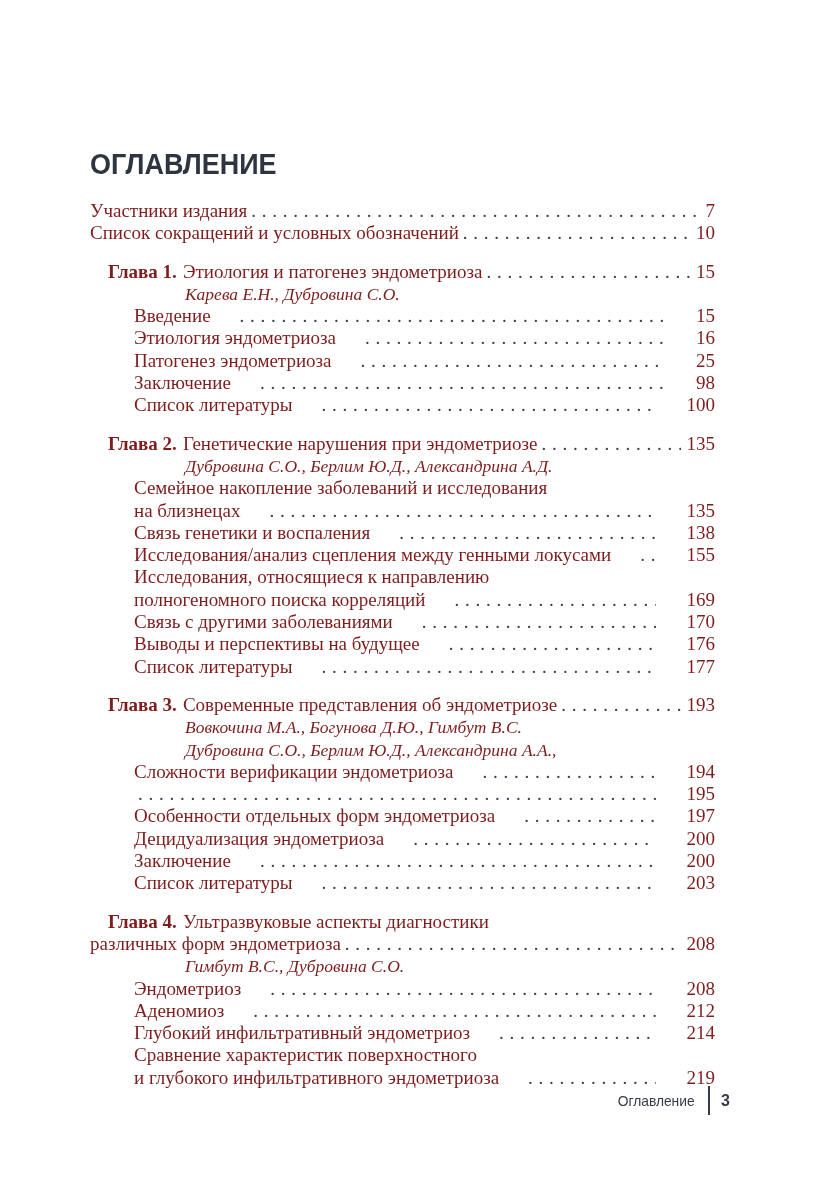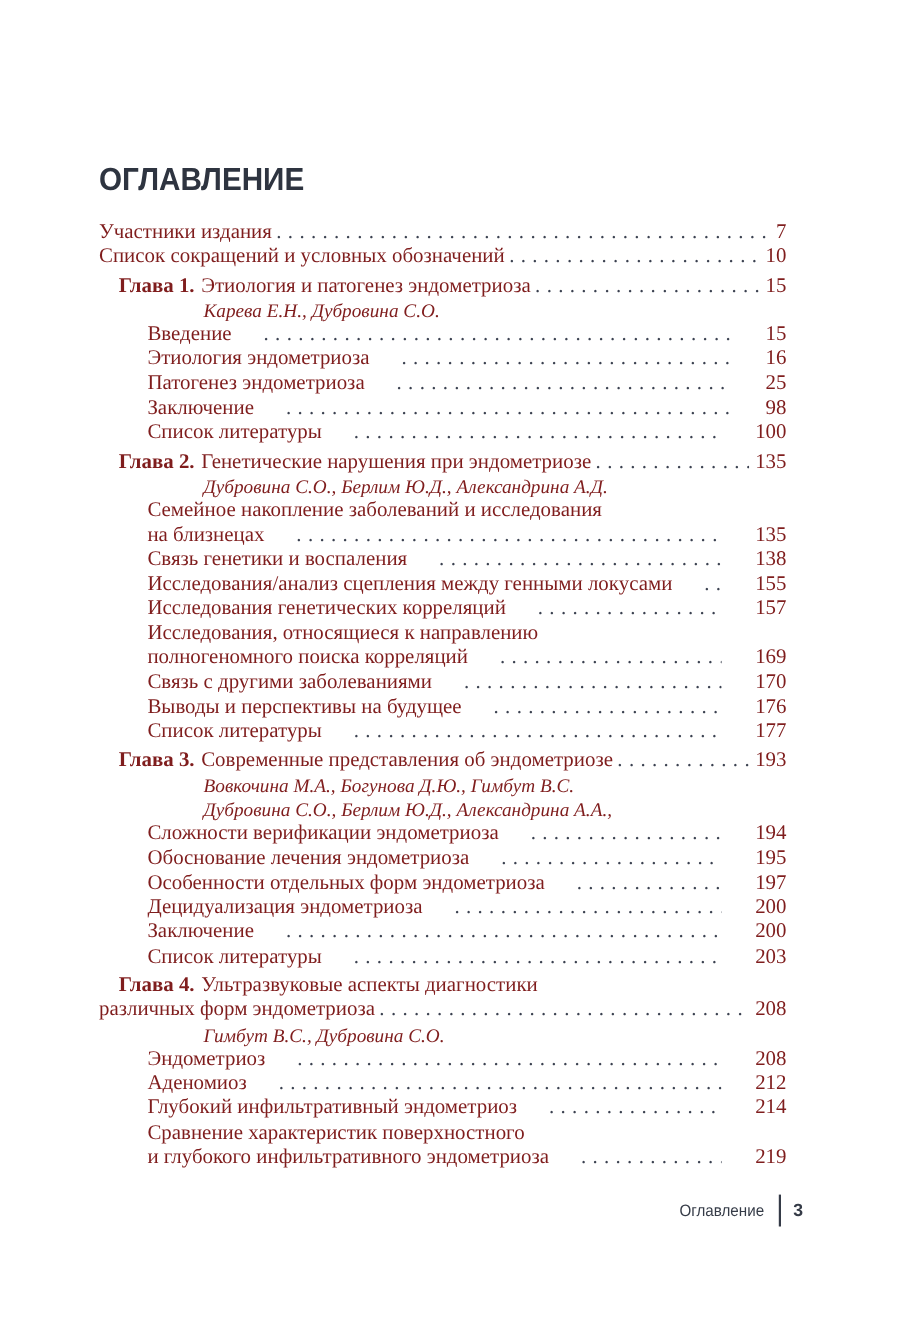--- a/index.html
+++ b/index.html
@@ -30,21 +30,21 @@
     font-size: 19px;
     color: #7f1d1d;
   }
   .row {
     display: flex;
     align-items: baseline;
     line-height: 22.3px;
     white-space: nowrap;
   }
   .row.i-top          { padding-left: 0; }
-  .row.i-chapter      { padding-left: 18px; margin-top: 4px; }
+  .row.i-chapter      { padding-left: 18px; margin-top: 16px; }
   .row.i-chapter_cont { padding-left: 0; }
   .row.i-section      { padding-left: 44px; gap: 25px; }
   .row.i-authors      { padding-left: 95px; font-style: italic; font-size: 17.5px; align-items: center; }
   .prefix { font-weight: 700; margin-right: 6px; }
   .leader {
     flex: 1 1 auto;
     overflow: hidden;
     min-width: 14px;
     white-space: nowrap;
   }
@@ -147,25 +147,20 @@
         <span class="label">Связь генетики и воспаления</span>
         <span class="leader"></span>
         <span class="page-num">138</span>
       </div>
       <div class="row i-section">
         <span class="label">Исследования/анализ сцепления между генными локусами</span>
         <span class="leader"></span>
         <span class="page-num">155</span>
       </div>
       <div class="row i-section">
-        <span class="label">Исследования генетических корреляций</span>
-        <span class="leader"></span>
-        <span class="page-num">157</span>
-      </div>
-      <div class="row i-section">
         <span class="label">Исследования, относящиеся к направлению</span>
       </div>
       <div class="row i-section">
         <span class="label">полногеномного поиска корреляций</span>
         <span class="leader"></span>
         <span class="page-num">169</span>
       </div>
       <div class="row i-section">
         <span class="label">Связь с другими заболеваниями</span>
         <span class="leader"></span>
@@ -192,21 +187,20 @@
       </div>
       <div class="row i-authors">
         <span class="label">Дубровина С.О., Берлим Ю.Д., Александрина А.А.,</span>
       </div>
       <div class="row i-section">
         <span class="label">Сложности верификации эндометриоза</span>
         <span class="leader"></span>
         <span class="page-num">194</span>
       </div>
       <div class="row i-section">
-        <span class="label">Обоснование лечения эндометриоза</span>
         <span class="leader"></span>
         <span class="page-num">195</span>
       </div>
       <div class="row i-section">
         <span class="label">Особенности отдельных форм эндометриоза</span>
         <span class="leader"></span>
         <span class="page-num">197</span>
       </div>
       <div class="row i-section">
         <span class="label">Децидуализация эндометриоза</span>

